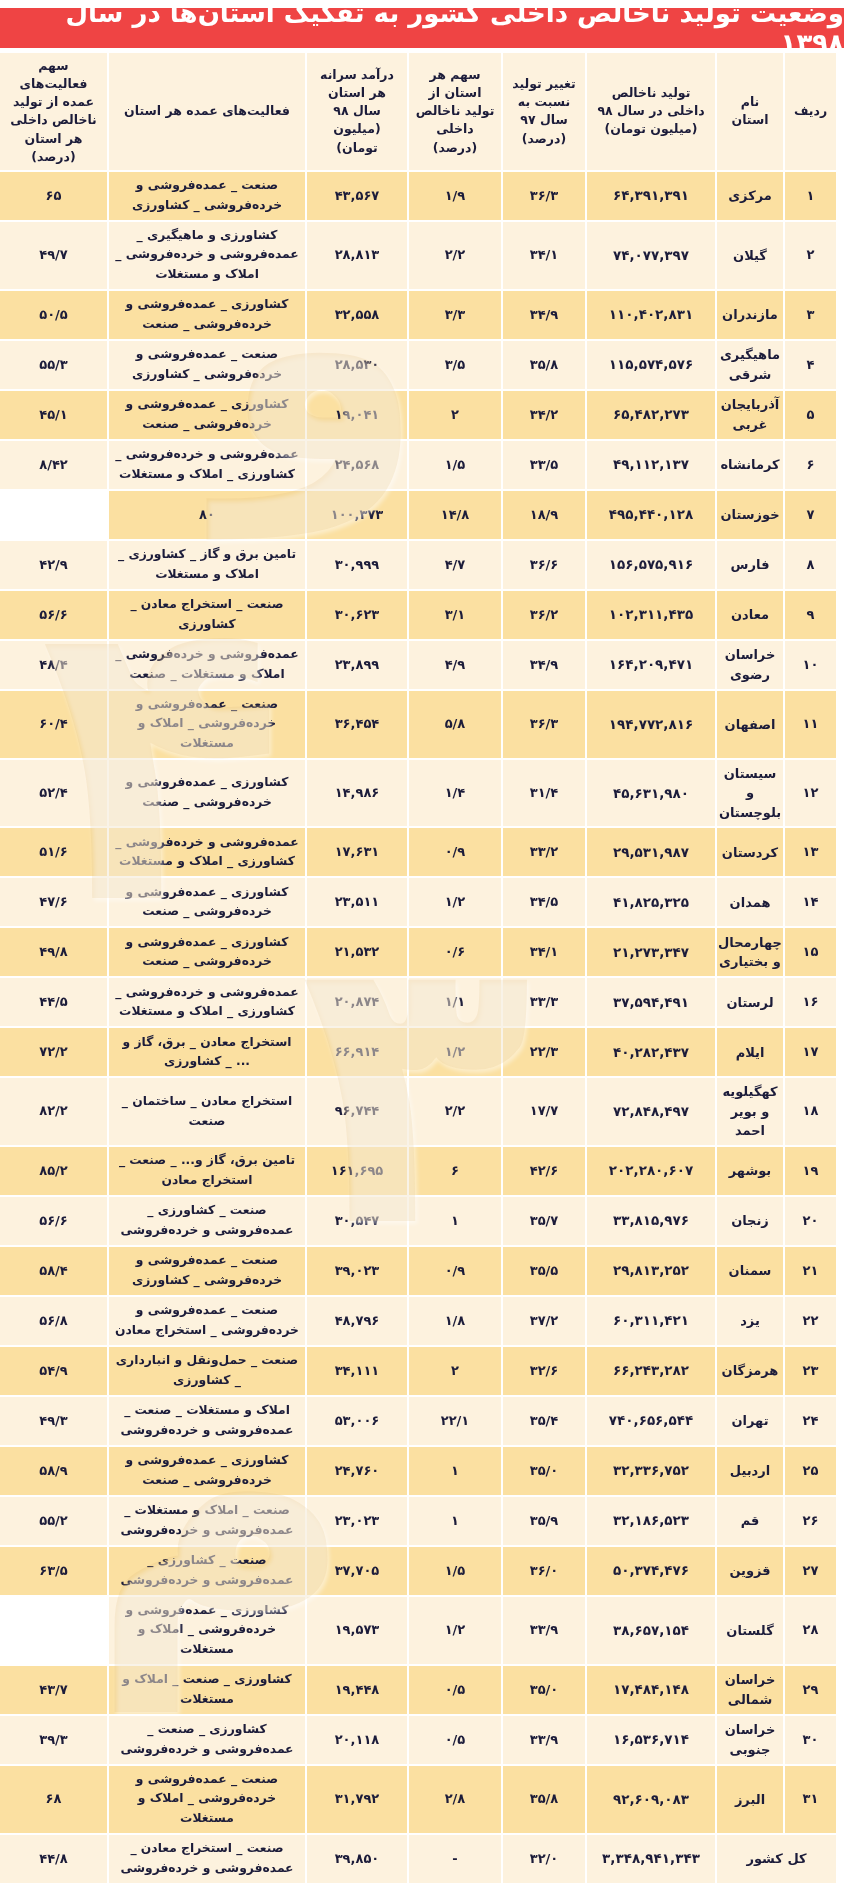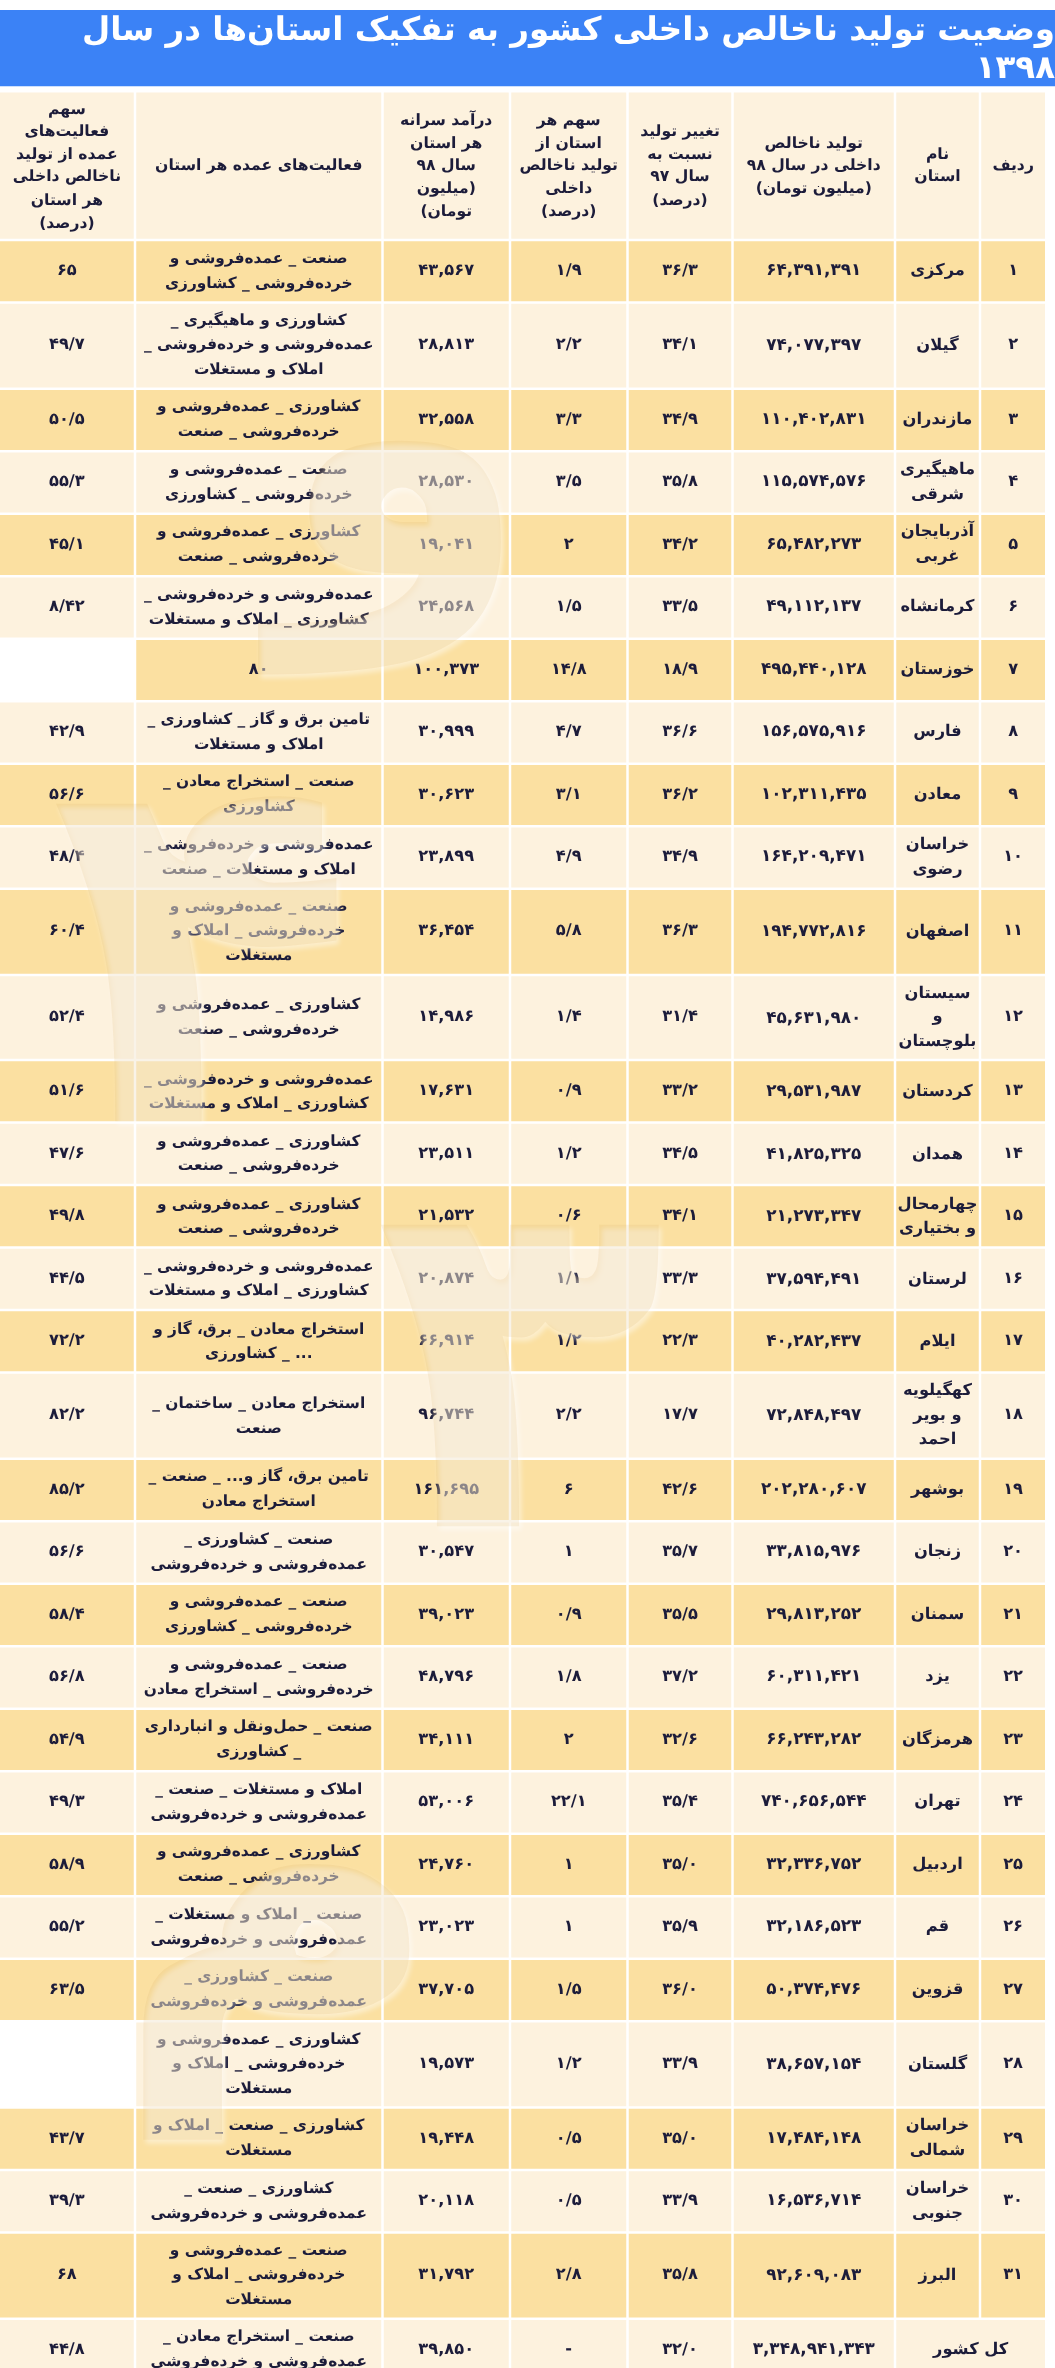--- a/index.html
+++ b/index.html
@@ -6,22 +6,22 @@
   body{
     width:844px;
     font-family:"DejaVu Sans", sans-serif;
     color:#1c1c3a;
     -webkit-font-smoothing:antialiased;
   }
   .page{position:relative;width:844px;padding:8px 0 14px 0;box-sizing:border-box;overflow:hidden;}
 
   
   .title-bar{
-    background:#3b82f6;
-    height:61px;
+    background:#ef4444;
+    height:40px;
     display:flex;align-items:center;justify-content:center;
     margin-bottom:5px;
   }
   .title-bar .title-text{
     color:#ffffff;
     font-size:26px;
     font-weight:bold;
     letter-spacing:0;
   }
 

